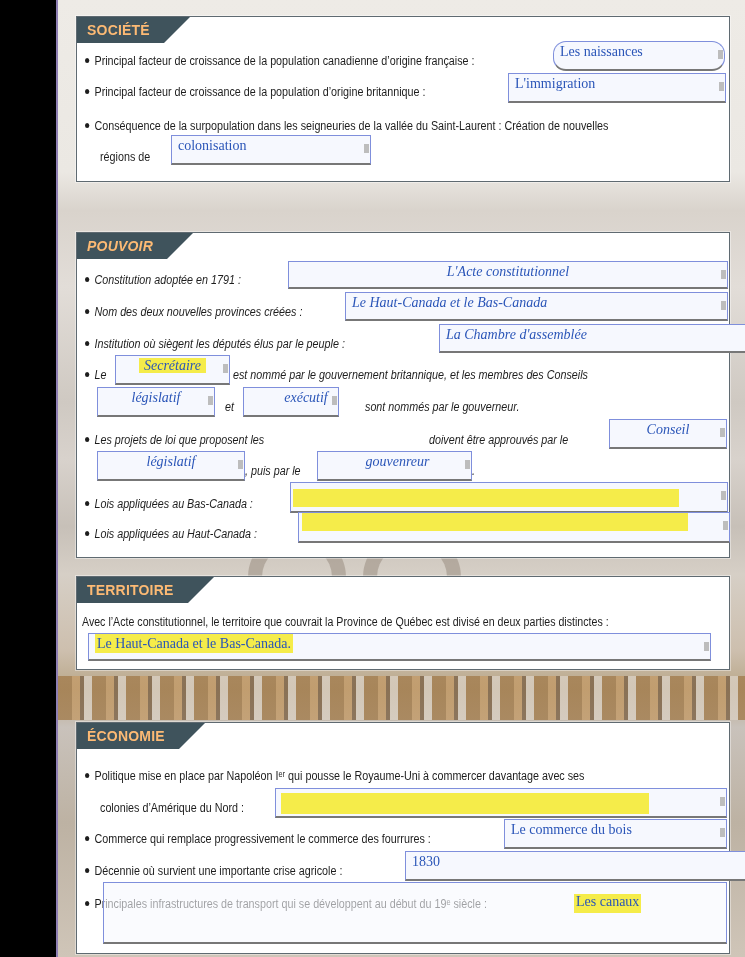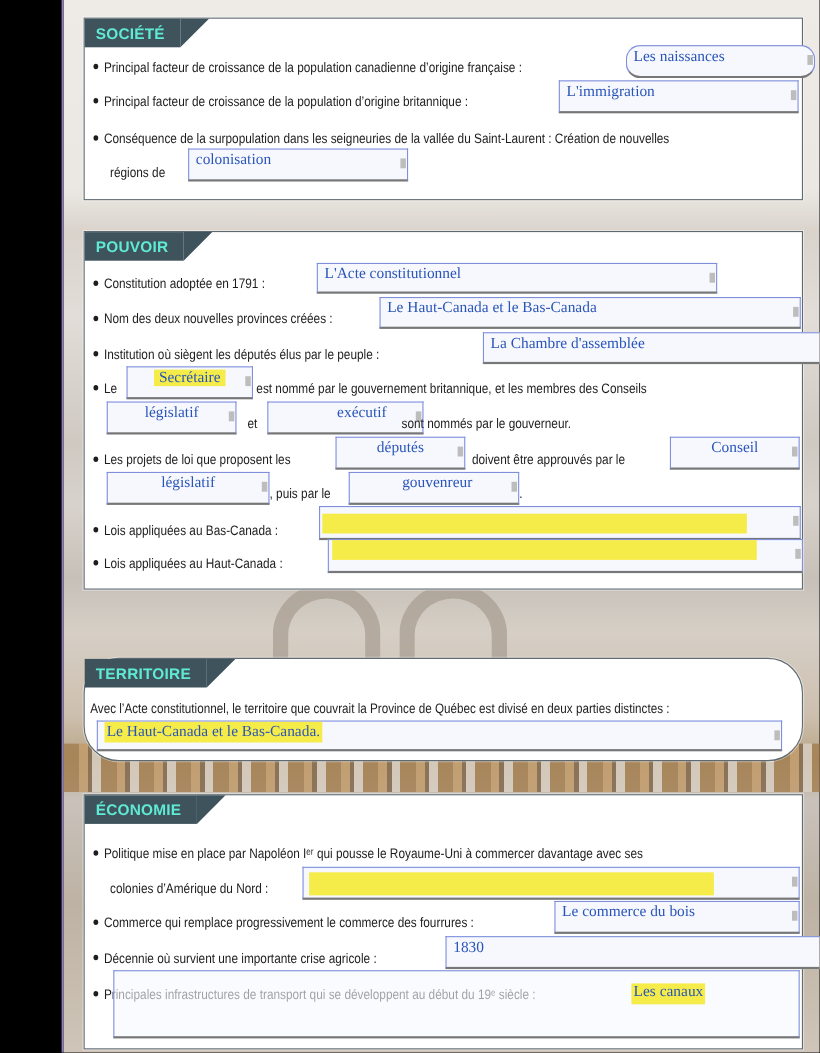--- a/index.html
+++ b/index.html
@@ -6,21 +6,21 @@
   body{width:745px;height:957px;position:relative;overflow:hidden;background:#000;font-family:"Liberation Sans",sans-serif;}
   .page{position:absolute;left:56px;top:0;width:689px;height:957px;overflow:hidden;
     background:
       linear-gradient(180deg,#eeebe6 0%,#ebe8e3 18%,#d9d3cc 22%,#e2ddd8 30%,#cfc9c2 42%,#d8d2cc 48%,#c7c0b8 55%,#d6cfc6 60%,#cdbfae 68%,#b9a789 72%,#c9c2bb 76%,#bdb2a3 86%,#cfc5b8 100%);
     border-left:2px solid #8e7fb3;}
   .bg-arch{position:absolute;border-radius:50% 50% 0 0;border:14px solid #a79c90;border-bottom:none;opacity:.7;}
   .bg-soldiers{position:absolute;left:0;top:676px;width:689px;height:44px;
     background:repeating-linear-gradient(90deg,#a37d4e 0 14px,#c39b69 14px 22px,#7e6448 22px 26px,#d9cfc2 26px 34px);opacity:.8;}
   .section{position:absolute;left:18px;width:652px;background:#fff;border:1px solid #5f6a71;box-shadow:0 0 0 1px rgba(255,255,255,.4);}
   .sec-head{position:absolute;left:0;top:0;height:26px;display:flex;align-items:center;}
-  .sec-head .lbl{background:#3f535c;color:#5eead4;font-weight:bold;font-size:14px;height:26px;line-height:27px;padding:0 14px 0 10px;letter-spacing:.2px;}
+  .sec-head .lbl{background:#3f535c;color:#fdba74;font-weight:bold;font-size:14px;height:26px;line-height:27px;padding:0 14px 0 10px;letter-spacing:.2px;}
   .sec-head .tri{width:0;height:0;border-top:26px solid #3f535c;border-right:26px solid transparent;}
   .line{position:absolute;left:0;font-size:12.5px;color:#1d1d1d;white-space:nowrap;transform:scaleX(.86);transform-origin:left center;}
   .bullet{display:inline-block;width:5px;height:5px;border-radius:50%;background:#1d1d1d;margin:0 6px 2px 0;vertical-align:middle;}
   .field{position:absolute;background:#f6f8fe;border:1px solid #7f8fdc;border-bottom:2px solid #777;box-sizing:border-box;
     font-family:"Liberation Serif",serif;font-size:14px;color:#2a55b8;line-height:18px;padding:1px 6px;white-space:nowrap;overflow:hidden;}
   .field .sb{position:absolute;right:1px;top:2px;width:5px;bottom:3px;}
   .field .sb::before{content:"";position:absolute;left:0;top:6px;width:5px;height:9px;background:#bdbdbd;}
   .field.center{text-align:center;}
   .hl{background:#f5ec4a;}
   .hlblock{position:absolute;background:#f5ec4a;}
@@ -32,64 +32,63 @@
   <div class="bg-arch" style="left:190px;top:530px;width:70px;height:80px;"></div>
   <div class="bg-arch" style="left:305px;top:530px;width:70px;height:80px;"></div>
   <div class="bg-soldiers"></div>
 
   <div class="section" style="top:16px;height:164px;">
     <div class="sec-head">
         <span class="lbl">SOCIÉTÉ</span>
         <span class="tri"></span>
       </div>
     <div class="line" style="top:37px;left:8px;"><span class="bullet"></span><span>Principal facteur de croissance de la population canadienne d’origine française :</span></div>
-    <div class="field" style="left:492px;top:24px;width:172px;height:30px;border-radius:13px;"><span>Les naissances</span><span class="sb"></span></div>
+    <div class="field" style="left:476px;top:24px;width:172px;height:30px;border-radius:13px;"><span>Les naissances</span><span class="sb"></span></div>
     <div class="line" style="top:68px;left:8px;"><span class="bullet"></span><span>Principal facteur de croissance de la population d’origine britannique :</span></div>
     <div class="field" style="left:431px;top:56px;width:218px;height:30px;"><span>L'immigration</span><span class="sb"></span></div>
     <div class="line" style="top:102px;left:8px;"><span class="bullet"></span><span>Conséquence de la surpopulation dans les seigneuries de la vallée du Saint-Laurent : Création de nouvelles</span></div>
     <div class="line" style="top:133px;left:23px;"><span>régions de</span></div>
     <div class="field" style="left:94px;top:118px;width:200px;height:30px;"><span>colonisation</span><span class="sb"></span></div>
   </div>
 
-  <div class="section" style="top:210px;height:324px;">
+  <div class="section" style="top:232px;height:324px;font-style:italic;">
     <div class="sec-head">
         <span class="lbl">POUVOIR</span>
         <span class="tri"></span>
       </div>
     <div class="line" style="top:40px;left:8px;"><span class="bullet"></span><span>Constitution adoptée en 1791 :</span></div>
-    <div class="field" style="left:211px;top:28px;width:364px;height:28px;"><span>L'Acte constitutionnel</span><span class="sb"></span></div>
+    <div class="field" style="left:211px;top:28px;width:440px;height:28px;text-align:center;"><span>L'Acte constitutionnel</span><span class="sb"></span></div>
     <div class="line" style="top:72px;left:8px;"><span class="bullet"></span><span>Nom des deux nouvelles provinces créées :</span></div>
     <div class="field" style="left:268px;top:59px;width:383px;height:29px;"><span>Le Haut-Canada et le Bas-Canada</span><span class="sb"></span></div>
     <div class="line" style="top:104px;left:8px;"><span class="bullet"></span><span>Institution où siègent les députés élus par le peuple :</span></div>
     <div class="field" style="left:330px;top:91px;width:321px;height:29px;margin-left:32px;"><span>La Chambre d'assemblée</span><span class="sb"></span></div>
 
     <div class="line" style="top:135px;left:8px;"><span class="bullet"></span><span>Le</span></div>
     <div class="field center" style="left:38px;top:122px;width:115px;height:30px;"><span class="hl" style="padding:0 5px;">Secrétaire</span><span class="sb"></span></div>
     <div class="line" style="top:135px;left:156px;"><span>est nommé par le gouvernement britannique, et les membres des Conseils</span></div>
     <div class="field center" style="left:20px;top:154px;width:118px;height:30px;"><span>législatif</span><span class="sb"></span></div>
     <div class="line" style="top:167px;left:148px;"><span>et</span></div>
-    <div class="field center" style="left:166px;top:154px;width:142px;height:30px;padding-left:36px;"><span>exécutif</span><span class="sb"></span></div>
+    <div class="field center" style="left:166px;top:154px;width:96px;height:30px;padding-left:36px;"><span>exécutif</span><span class="sb"></span></div>
     <div class="line" style="top:167px;left:288px;"><span>sont nommés par le gouverneur.</span></div>
 
     <div class="line" style="top:200px;left:8px;"><span class="bullet"></span><span>Les projets de loi que proposent les</span></div>
-    <div class="field center" style="left:228px;top:186px;width:118px;height:30px;"><span>députés</span><span class="sb"></span></div>
     <div class="line" style="top:200px;left:352px;"><span>doivent être approuvés par le</span></div>
     <div class="field center" style="left:532px;top:186px;width:118px;height:30px;"><span>Conseil</span><span class="sb"></span></div>
     <div class="field center" style="left:20px;top:218px;width:148px;height:30px;"><span>législatif</span><span class="sb"></span></div>
     <div class="line" style="top:231px;left:168px;"><span>, puis par le</span></div>
     <div class="field center" style="left:240px;top:218px;width:155px;height:30px;padding-left:12px;"><span>gouvenreur</span><span class="sb"></span></div>
     <div class="line" style="top:231px;left:395px;"><span>.</span></div>
 
     <div class="line" style="top:264px;left:8px;"><span class="bullet"></span><span>Lois appliquées au Bas-Canada :</span></div>
     <div class="field" style="left:213px;top:249px;width:438px;height:31px;"><span class="hlblock" style="left:2px;top:6px;width:386px;height:18px;"></span><span></span><span class="sb"></span></div>
     <div class="line" style="top:294px;left:8px;"><span class="bullet"></span><span>Lois appliquées au Haut-Canada :</span></div>
     <div class="field" style="left:221px;top:279px;width:432px;height:31px;"><span class="hlblock" style="left:3px;top:0px;width:386px;height:18px;"></span><span></span><span class="sb"></span></div>
   </div>
 
-  <div class="section" style="top:598px;height:92px;border-radius:32px;">
+  <div class="section" style="top:576px;height:92px;">
     <div class="sec-head">
         <span class="lbl">TERRITOIRE</span>
         <span class="tri"></span>
       </div>
     <div class="line" style="top:38px;left:5px;transform:scaleX(.85);"><span>Avec l’Acte constitutionnel, le territoire que couvrait la Province de Québec est divisé en deux parties distinctes :</span></div>
     <div class="field" style="left:11px;top:56px;width:623px;height:28px;"><span class="hl" style="padding:2px 2px;">Le Haut-Canada et le Bas-Canada.</span><span class="sb"></span></div>
   </div>
 
   <div class="section" style="top:722px;height:230px;">
     <div class="sec-head">

